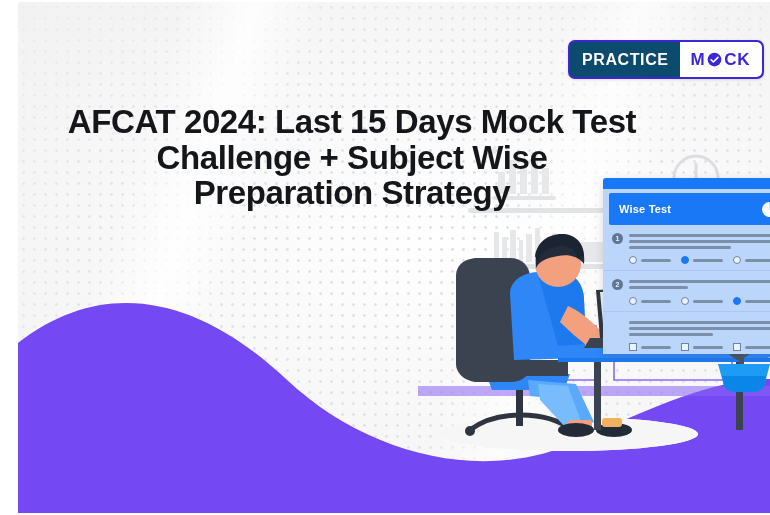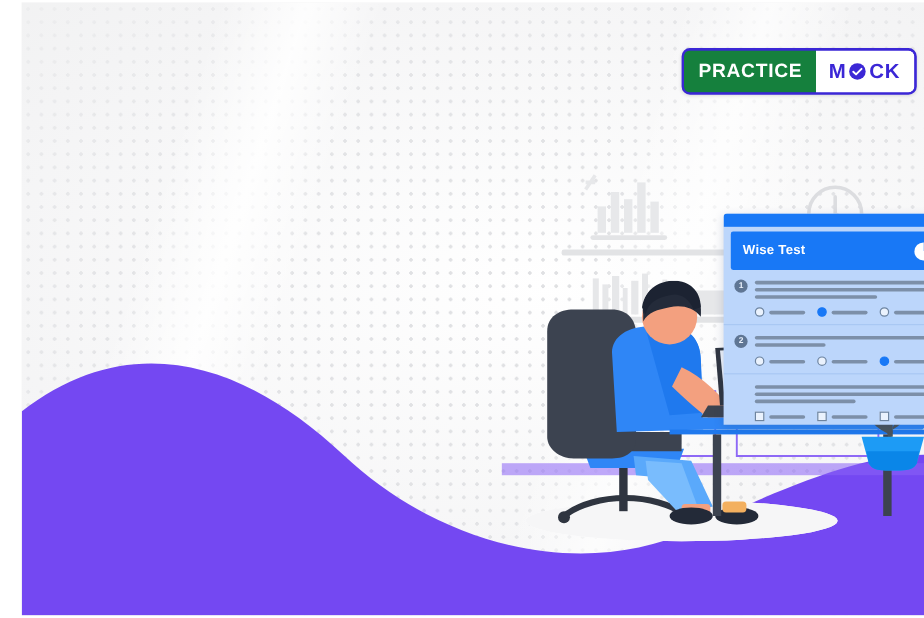--- a/index.html
+++ b/index.html
@@ -43,21 +43,21 @@
   
   .logo{
     position:absolute; top:38px; left:550px;
     display:flex; align-items:stretch;
     border-radius:7px; overflow:hidden;
     border:2px solid #3b27d6;
     background:#3b27d6;
     box-shadow:0 1px 3px rgba(0,0,0,.12);
   }
   .logo-left{
-    background:#15803d; color:#fff;
+    background:#0c4a6e; color:#fff;
     font-size:16px; font-weight:bold; letter-spacing:.6px;
     padding:9px 11px 9px 12px; line-height:1;
     display:flex; align-items:center;
   }
   .logo-right{
     background:#ffffff; color:#3b27d6;
     font-size:17px; font-weight:bold; letter-spacing:.6px;
     padding:9px 12px 9px 11px; line-height:1;
     display:flex; align-items:center; gap:1px;
     border-radius:0 5px 5px 0;
@@ -216,20 +216,23 @@
         <path d="M322,130 C316,104 314,82 320,62 C324,80 326,104 326,130 Z"></path>
         <path d="M322,112 C308,104 298,92 294,78 C308,84 318,96 324,110 Z"></path>
         <path d="M326,106 C338,98 346,86 350,72 C338,80 328,92 324,104 Z"></path>
         <path d="M324,128 C312,124 304,114 300,102 C312,108 320,116 326,126 Z"></path>
         <path d="M326,124 C336,118 344,108 348,96 C338,102 330,112 326,122 Z"></path>
       </g>
       <path d="M300,130 L352,130 L346,152 C344,156 340,158 332,158 L320,158 C312,158 308,156 306,152 Z" fill="#1d9bf5"></path>
       <path d="M304,142 L348,142 L346,152 C344,156 340,158 332,158 L320,158 C312,158 308,156 306,152 Z" fill="#0a86e8"></path>
     </svg>
 
+    <div class="headline">AFCAT 2024: Last 15 Days Mock Test
+Challenge + Subject Wise
+Preparation Strategy</div>
 
     <div class="logo">
       <div class="logo-left">PRACTICE</div>
       <div class="logo-right">
         <span>M</span>
         <svg class="logo-check" viewBox="0 0 24 24">
           <circle cx="12" cy="12" r="11" fill="#3b27d6"></circle>
           <path d="M6.5 12.4 L10.2 16 L17.5 8.6" fill="none" stroke="#fff" stroke-width="2.6" stroke-linecap="round" stroke-linejoin="round"></path>
         </svg>
         <span>CK</span>

